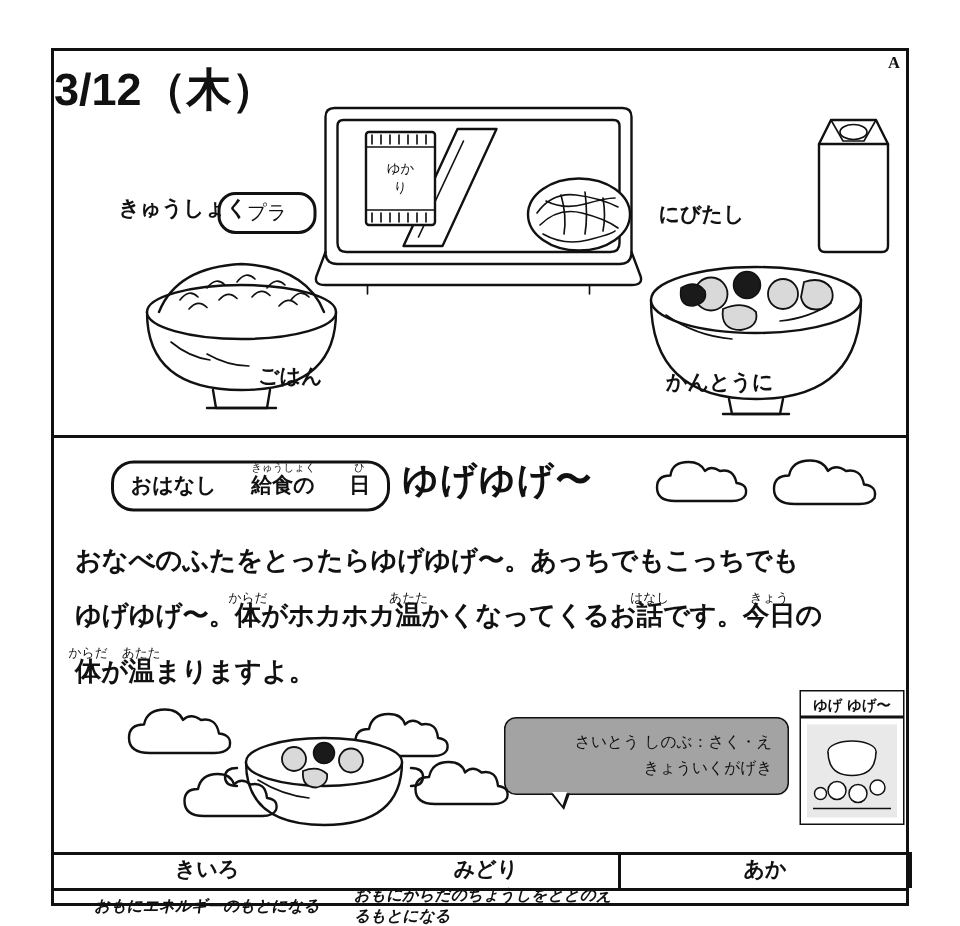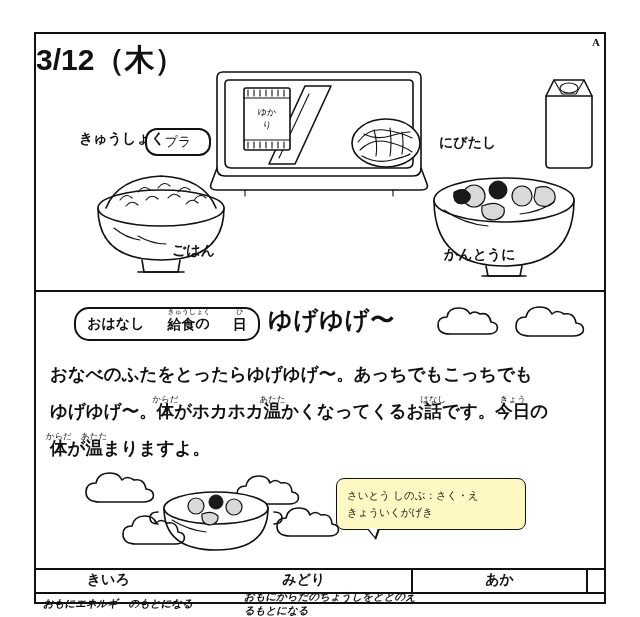--- a/index.html
+++ b/index.html
@@ -178,25 +178,26 @@
     white-space: nowrap;
   }
   .speech {
     position: absolute;
     left: 300px;
     top: 186px;
     width: 190px;
     height: 52px;
     border: 1.5px solid #111;
     border-radius: 8px;
-    background: #fef9c3;
+    background: #a3a3a3;
     font-size: 10.5px;
     line-height: 17px;
     padding: 8px 10px;
     box-sizing: border-box;
+    text-align: right;
   }
   .speech:after {
     content: "";
     position: absolute;
     left: 30px;
     bottom: -11px;
     width: 0; height: 0;
     border-left: 9px solid transparent;
     border-right: 4px solid transparent;
     border-top: 11px solid #111;
@@ -245,24 +246,23 @@
     left: 4px;
     top: 22px;
     right: 4px;
     bottom: 4px;
     background: #e9e9e9;
   }
 
   
   .nut-head, .nut-body {
     position: absolute;
-    left: 20px;
+    left: 40px;
     width: 568px;
     display: flex;
-    gap: 28px;
   }
   .nut-head { top: 568px; height: 24px; }
   .nut-body { top: 592px; height: 24px; font-style: italic; }
   .nut-cell {
     box-sizing: border-box;
     display: flex;
     align-items: center;
     justify-content: center;
     font-weight: bold;
   }
@@ -405,20 +405,36 @@
       <path class="fillg" d="M56 28 q10 -4 16 2 q1 7 -7 9 q-10 0 -9 -11 Z"></path>
       <path class="ln-t" d="M26 34 q16 10 34 12"></path>
       <path class="ln" d="M12 26 q-8 0 -8 6 q0 6 8 6 M128 26 q8 0 8 6 q0 6 -8 6"></path>
     </svg>
 
     <div class="speech">
       <div>さいとう しのぶ：さく・え</div>
       <div>きょういくがげき</div>
     </div>
 
+    <div class="book">
+      <div class="book-title">ゆげ ゆげ〜</div>
+      <div class="book-bar"></div>
+      <div class="book-art">
+        <svg width="60" height="60" viewBox="0 0 60 60">
+          <rect x="0" y="0" width="60" height="60" fill="#e9e9e9"></rect>
+          <ellipse cx="30" cy="18" rx="16" ry="7" fill="#fff" stroke="#111" stroke-width="1"></ellipse>
+          <path d="M14 18 Q14 34 30 34 Q46 34 46 18" fill="#fff" stroke="#111" stroke-width="1"></path>
+          <circle cx="20" cy="44" r="6" fill="#fff" stroke="#111" stroke-width="1"></circle>
+          <circle cx="34" cy="46" r="6" fill="#fff" stroke="#111" stroke-width="1"></circle>
+          <circle cx="47" cy="42" r="5" fill="#fff" stroke="#111" stroke-width="1"></circle>
+          <circle cx="9" cy="46" r="4" fill="#fff" stroke="#111" stroke-width="1"></circle>
+          <path d="M4 56 L56 56" stroke="#111" stroke-width="1"></path>
+        </svg>
+      </div>
+    </div>
   </div>
 
   <div class="sep sep2"></div>
   <div class="sep sep3"></div>
 
   <div class="nut-head">
     <div class="nut-cell c1">きいろ</div>
     <div class="nut-cell c3">みどり</div>
     <div class="nut-cell c2">あか</div>
   </div>

